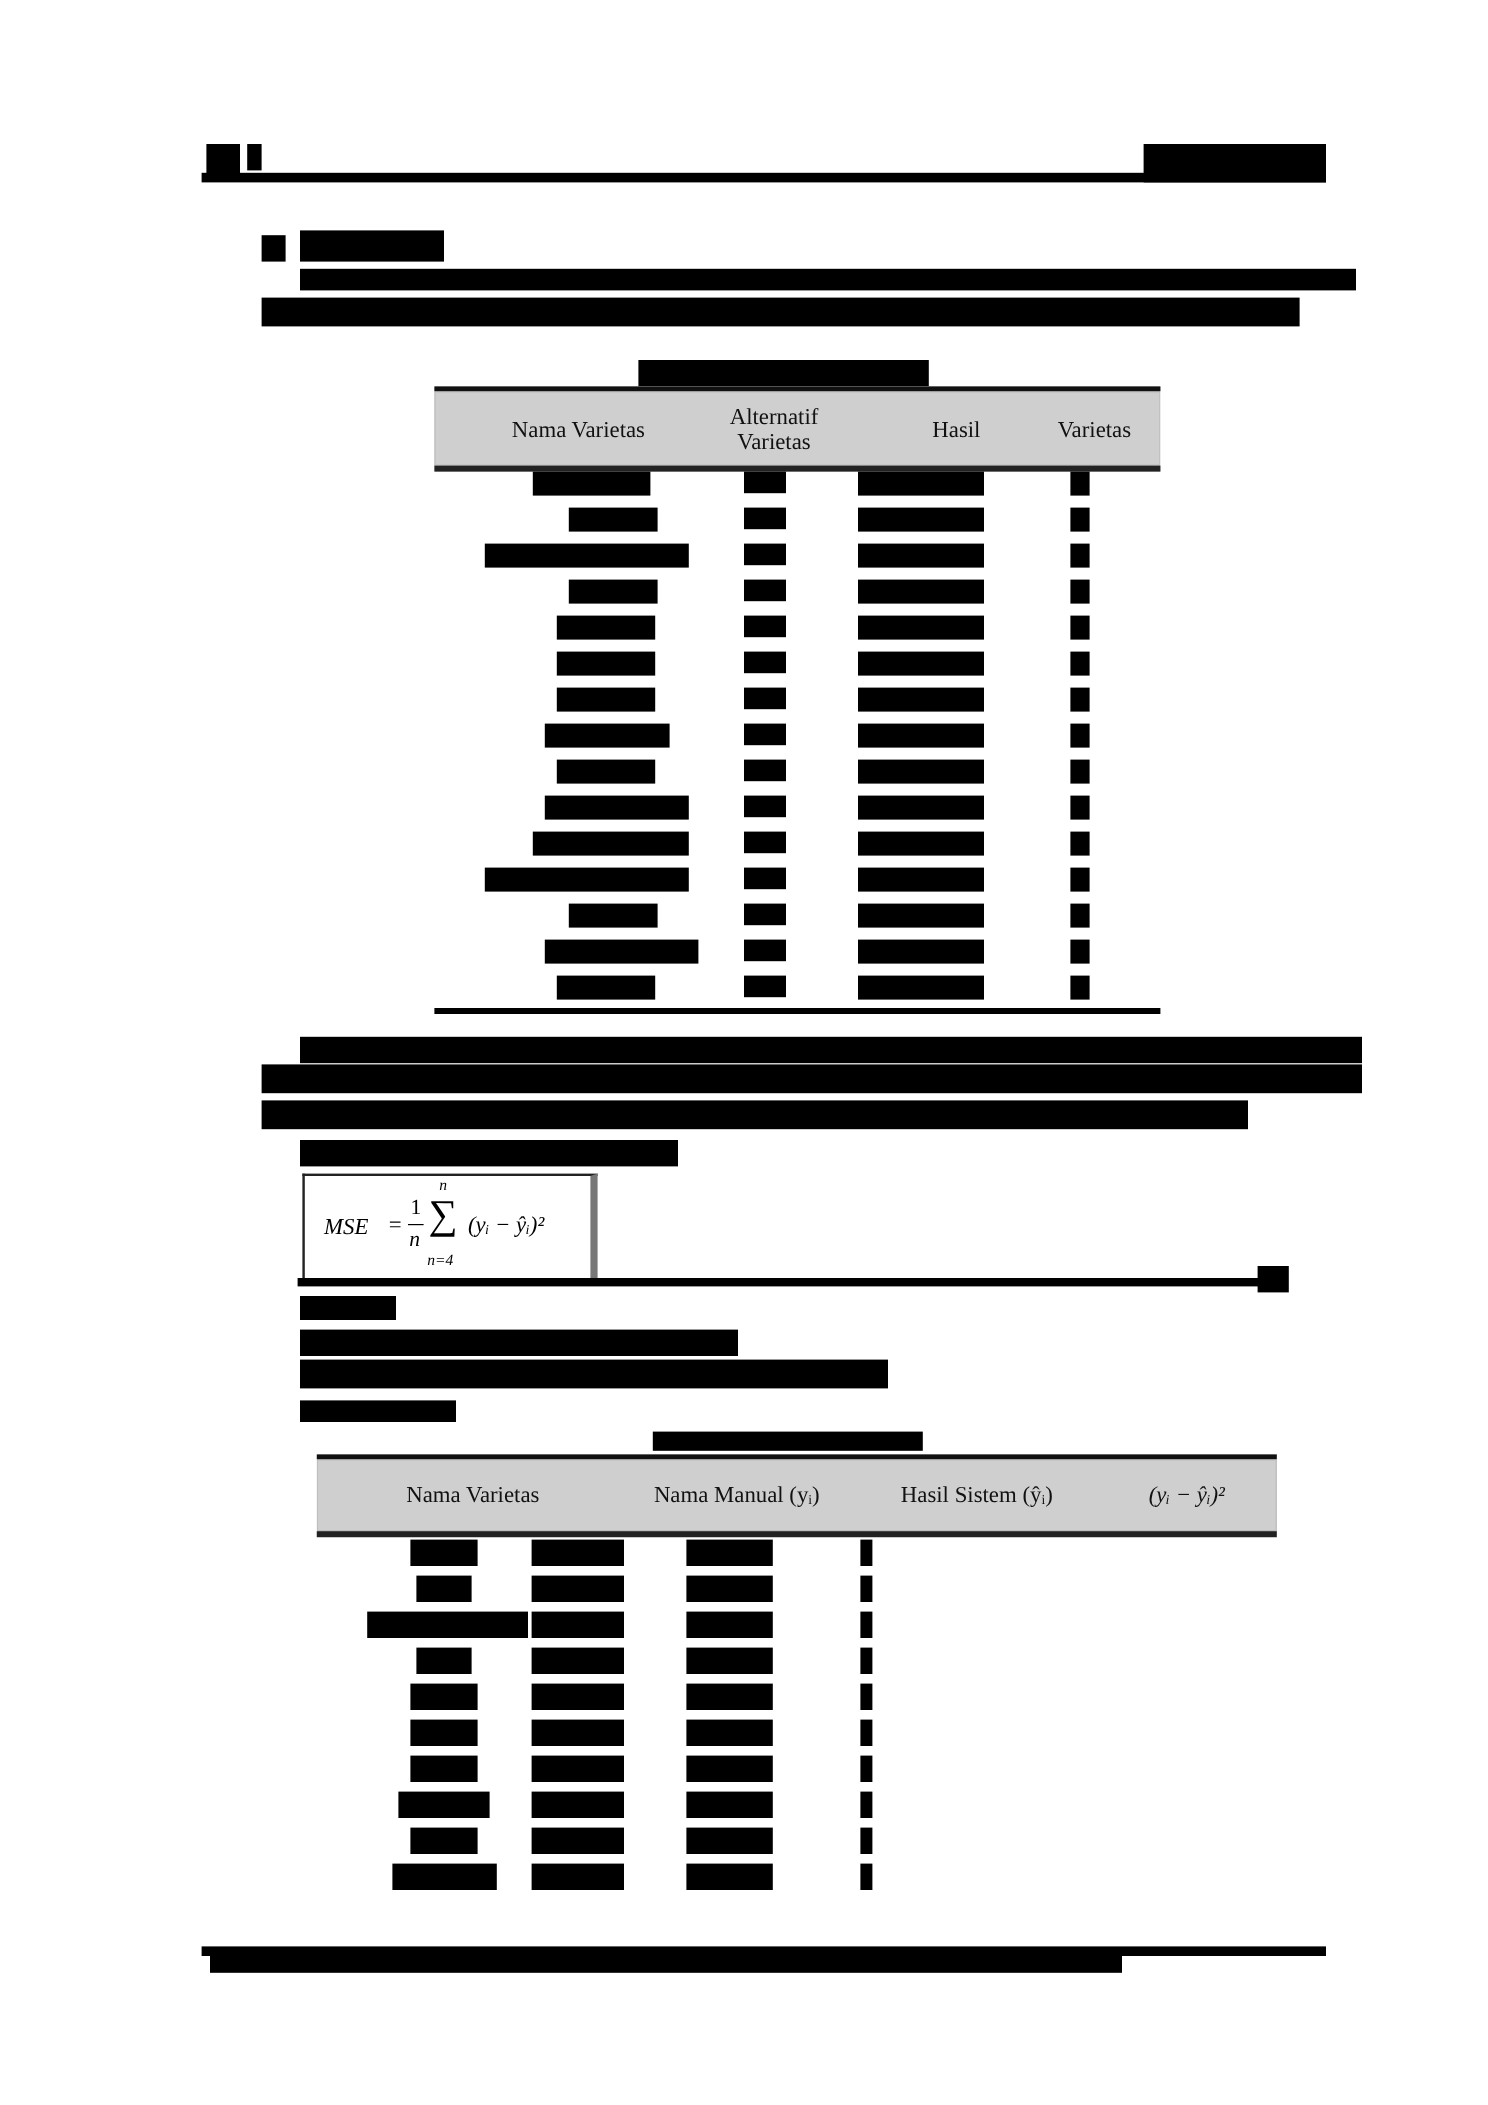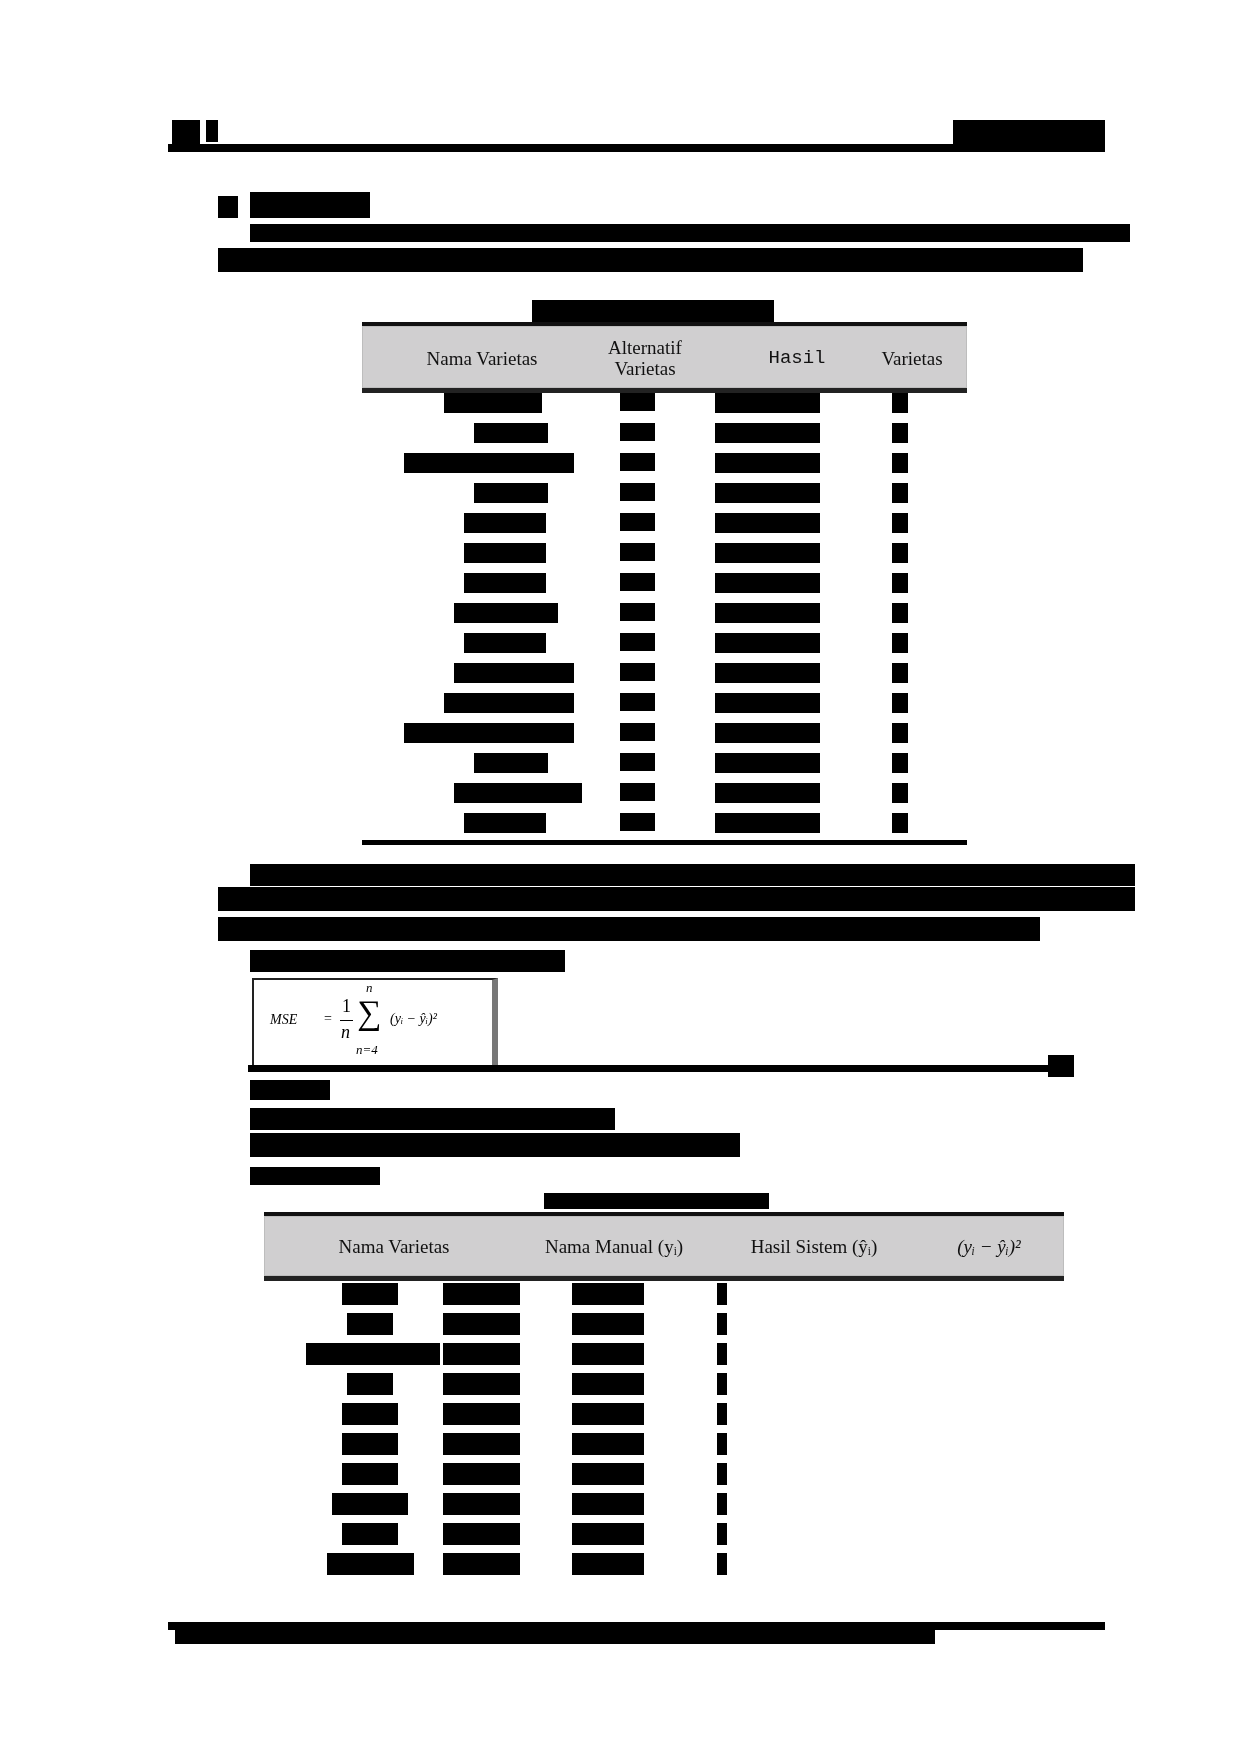--- a/index.html
+++ b/index.html
@@ -3,21 +3,21 @@
 <meta charset="utf-8">
 <style>
   html, body { margin:0; padding:0; background:#fff; }
   body { width:1240px; height:1754px; position:relative; overflow:hidden; font-family:"Liberation Serif", serif; color:#000; }
   .abs { position:absolute; }
   .blk { position:absolute; background:#000; }
   .thead { position:absolute; background:#d0cfd0; border-top:4px solid #111; border-bottom:5px solid #222; box-shadow: inset 0 0 0 1px #bdbdbd; }
   .th { position:absolute; font-size:19px; line-height:21px; text-align:center; color:#111; }
   .math { font-family:"Liberation Serif", serif; font-style:italic; }
   .mse-box { position:absolute; border:2px solid #222; border-right:6px solid #777; background:#fff; }
-  .eq { position:absolute; font-size:14px; }
+  .eq { position:absolute; font-size:19px; }
 </style>
 </head>
 <body>
 
 <div>
   <div class="blk" style="left:172px;top:120px;width:28px;height:30px;"></div>
   <div class="blk" style="left:206px;top:120px;width:12px;height:22px;"></div>
   <div class="blk" style="left:168px;top:144px;width:937px;height:8px;"></div>
   <div class="blk" style="left:953px;top:120px;width:152px;height:32px;"></div>
 </div>
@@ -31,21 +31,21 @@
 </div>
 
 <div>
   <div class="blk" style="left:532px;top:300px;width:242px;height:22px;"></div>
   <div class="thead" style="left:362px;top:322px;width:605px;height:62px;">
     <div class="th" style="left:30px;top:22px;width:180px;">Nama Varietas</div>
     <div class="th" style="left:208px;top:11px;width:150px;">
       <div>Alternatif</div>
       <div>Varietas</div>
     </div>
-    <div class="th" style="left:360px;top:22px;width:150px;font-family:Liberation Mono, monospace;">Hasil</div>
+    <div class="th" style="left:360px;top:22px;width:150px;">Hasil</div>
     <div class="th" style="left:490px;top:22px;width:120px;">Varietas</div>
   </div>
   <div id="t1rows">
       <div>
         <div class="blk" style="left: 444px; top: 393px; width: 98px; height: 20px;"></div>
         <div class="blk" style="left: 620px; top: 393px; width: 35px; height: 18px;"></div>
         <div class="blk" style="left: 715px; top: 393px; width: 105px; height: 20px;"></div>
         <div class="blk" style="left: 892px; top: 393px; width: 16px; height: 20px;"></div>
       </div>
       <div>

